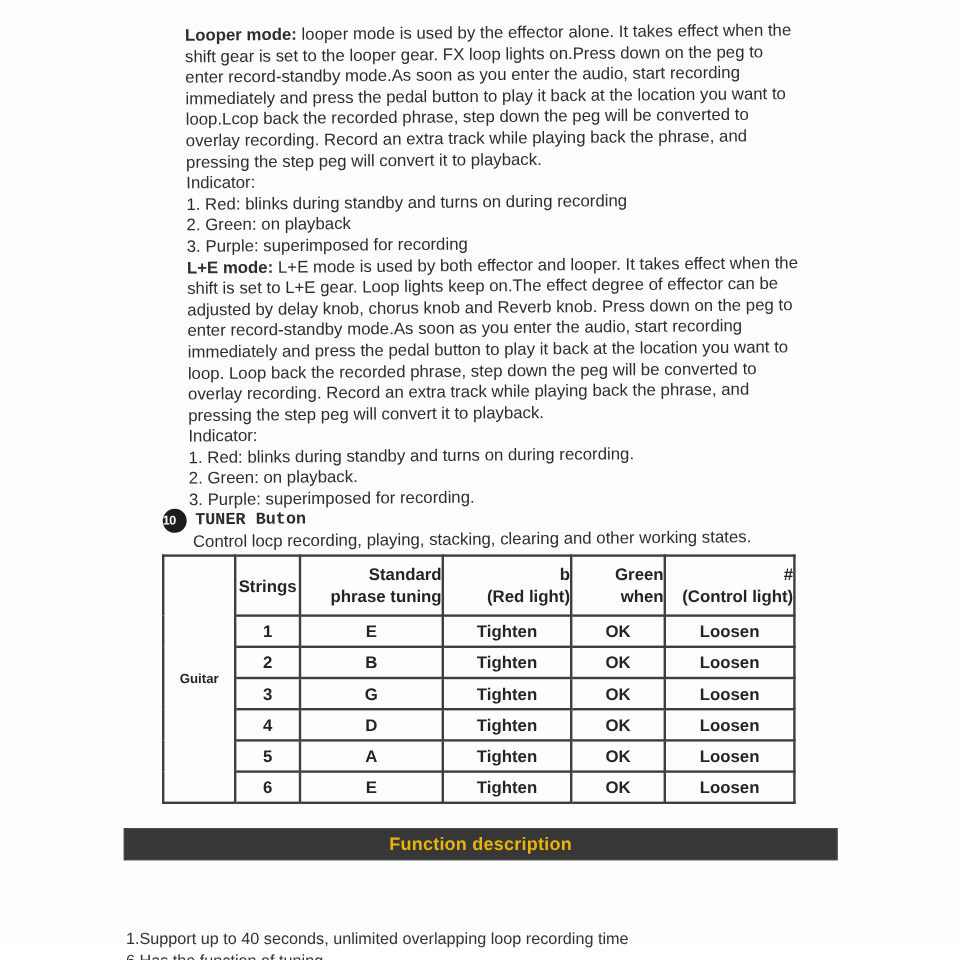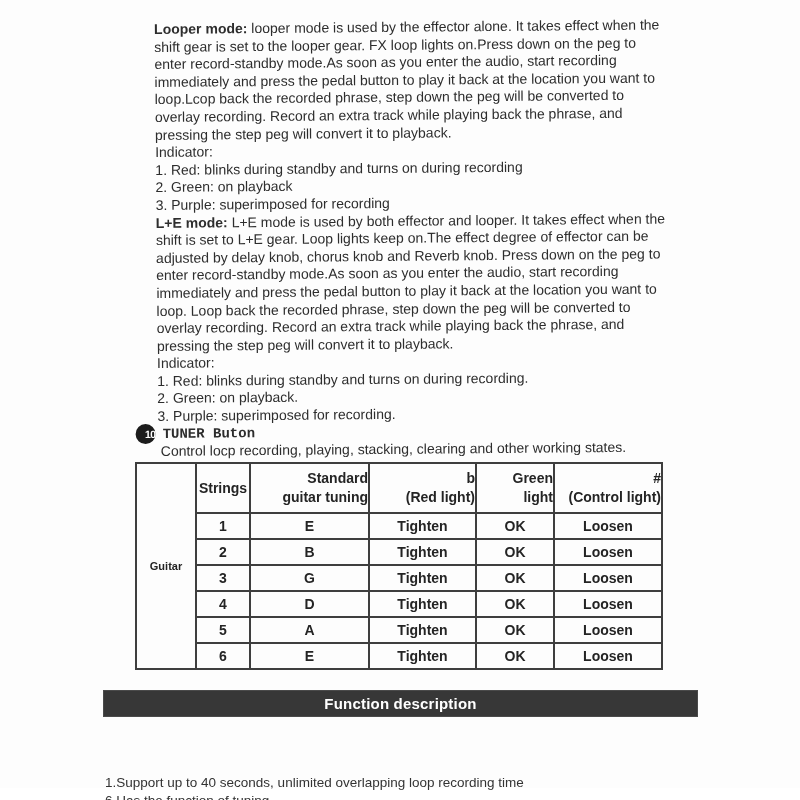--- a/index.html
+++ b/index.html
@@ -14,21 +14,21 @@
     font-size:14px;line-height:17.6px;
     transform:rotate(-0.5deg);transform-origin:0 0;
   }
   .tline{white-space:nowrap;margin-left:4px;}
   .b{font-weight:bold;}
   .tuner-row{
     display:flex;align-items:center;margin-left:-18px;height:17.6px;white-space:nowrap;
   }
   .numcircle{
     width:20px;height:20px;border-radius:50%;background:#1c1c1c;color:#ffffff;
-    font-size:10.5px;font-weight:bold;line-height:20px;text-align:right;
+    font-size:10.5px;font-weight:bold;line-height:20px;text-align:left;
     flex:0 0 20px;margin-right:7px;letter-spacing:-0.5px;
   }
   .tuner-title{font-weight:bold;font-family:Liberation Mono, monospace;}
   .tuner-desc{white-space:nowrap;margin-left:7px;}
   
   .tuning-table{
     position:absolute;left:135px;top:462px;
     border-collapse:collapse;table-layout:fixed;
     font-family:"Liberation Sans", sans-serif;
     font-size:14px;font-weight:bold;color:#242424;
@@ -40,21 +40,21 @@
   .tuning-table tr.hdr td{height:48px;}
   .tuning-table tr.datarow td{height:24px;}
   .hdr2{line-height:19px;text-align:right;}
   
   .func-bar{
     position:absolute;left:103px;top:690px;width:595px;height:27px;
     background:#373737;display:flex;align-items:center;justify-content:center;
     box-shadow:0 0 0 1px #4a4a4a inset;
   }
   .func-bar-title{
-    color:#ffffff;font-size:15px;font-weight:bold;letter-spacing:0.2px;
+    color:#eab308;font-size:15px;font-weight:bold;letter-spacing:0.2px;
   }
   
   .features{
     position:absolute;left:105px;top:774px;
     font-size:13.5px;line-height:17.8px;color:#333333;
   }
   .feature-line{white-space:nowrap;}
 </style>
 </head>
 <body>
@@ -103,29 +103,29 @@
       <col style="width:107px">
         <col style="width:78px">
         <col style="width:108px">
     </colgroup>
     <tbody>
         <tr class="hdr">
       <td rowspan="7" style="font-size:11px;">Guitar</td>
       <td>Strings</td>
       <td>
         <div class="hdr2">Standard</div>
-        <div class="hdr2">guitar tuning</div>
+        <div class="hdr2">phrase tuning</div>
       </td>
       <td>
         <div class="hdr2">b</div>
         <div class="hdr2">(Red light)</div>
       </td>
       <td>
         <div class="hdr2">Green</div>
-        <div class="hdr2">light</div>
+        <div class="hdr2">when</div>
       </td>
       <td>
         <div class="hdr2">#</div>
         <div class="hdr2">(Control light)</div>
       </td>
     </tr>
     <tr class="datarow">
       <td>1</td>
       <td>E</td>
       <td>Tighten</td>

